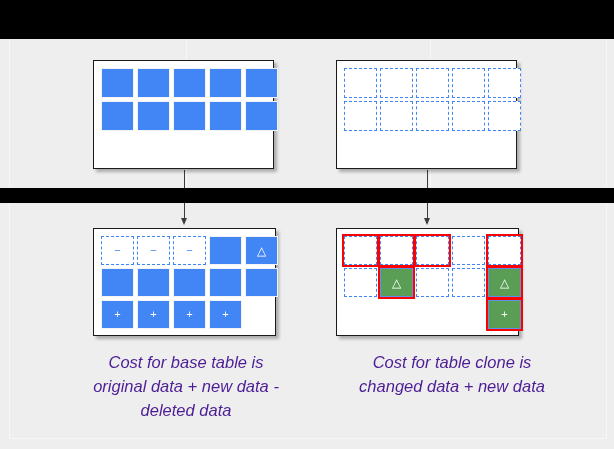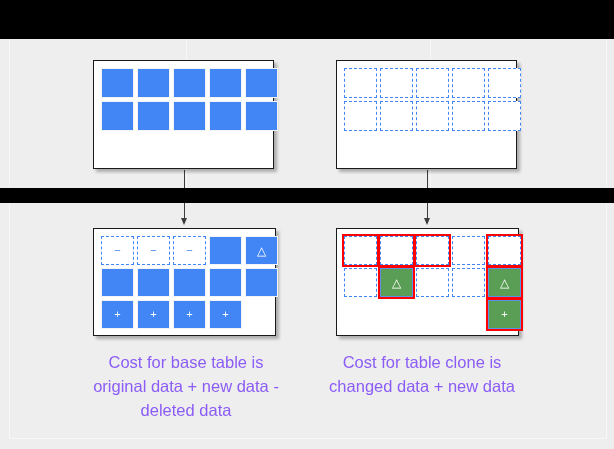--- a/index.html
+++ b/index.html
@@ -133,25 +133,26 @@
   .glyph {
     display: block;
     transform: translateY(-0.5px);
   }
   .glyph.tri { font-size: 12px; }
 
   
   .caption {
     position: absolute;
     text-align: center;
-    color: #8b5cf6;
+    color: #4c1d95;
     font-size: 16.5px;
     line-height: 24px;
     font-family: "Liberation Sans", sans-serif;
     z-index: 12;
+    font-style: italic;
   }
 </style>
 </head>
 <body>
 
 <div id="stage">
 
   <div class="guide-v" style="left:9px;  top:40px;  height:148px;"></div>
   <div class="guide-v" style="left:9px;  top:203px; height:236px;"></div>
   <div class="guide-v" style="left:186px;top:40px;  height:148px;"></div>
@@ -338,18 +339,18 @@
           <span class="glyph"></span>
         </div>
       <div class="cell green ring">
           <span class="glyph">+</span>
         </div>
     </div>
   </div>
 
   <div class="caption" style="left:82px; top:350px; width:208px;">Cost for base table is original data + new data - deleted data</div>
 
-  <div class="caption" style="left:320px; top:350px; width:204px;text-align:center;">Cost for table clone is changed data + new data</div>
+  <div class="caption" style="left:350px; top:350px; width:204px;text-align:center;">Cost for table clone is changed data + new data</div>
 
   <div class="black-bar" id="bar-top"></div>
   <div class="black-bar" id="bar-mid"></div>
 
 </div>
 
 </body></html>

